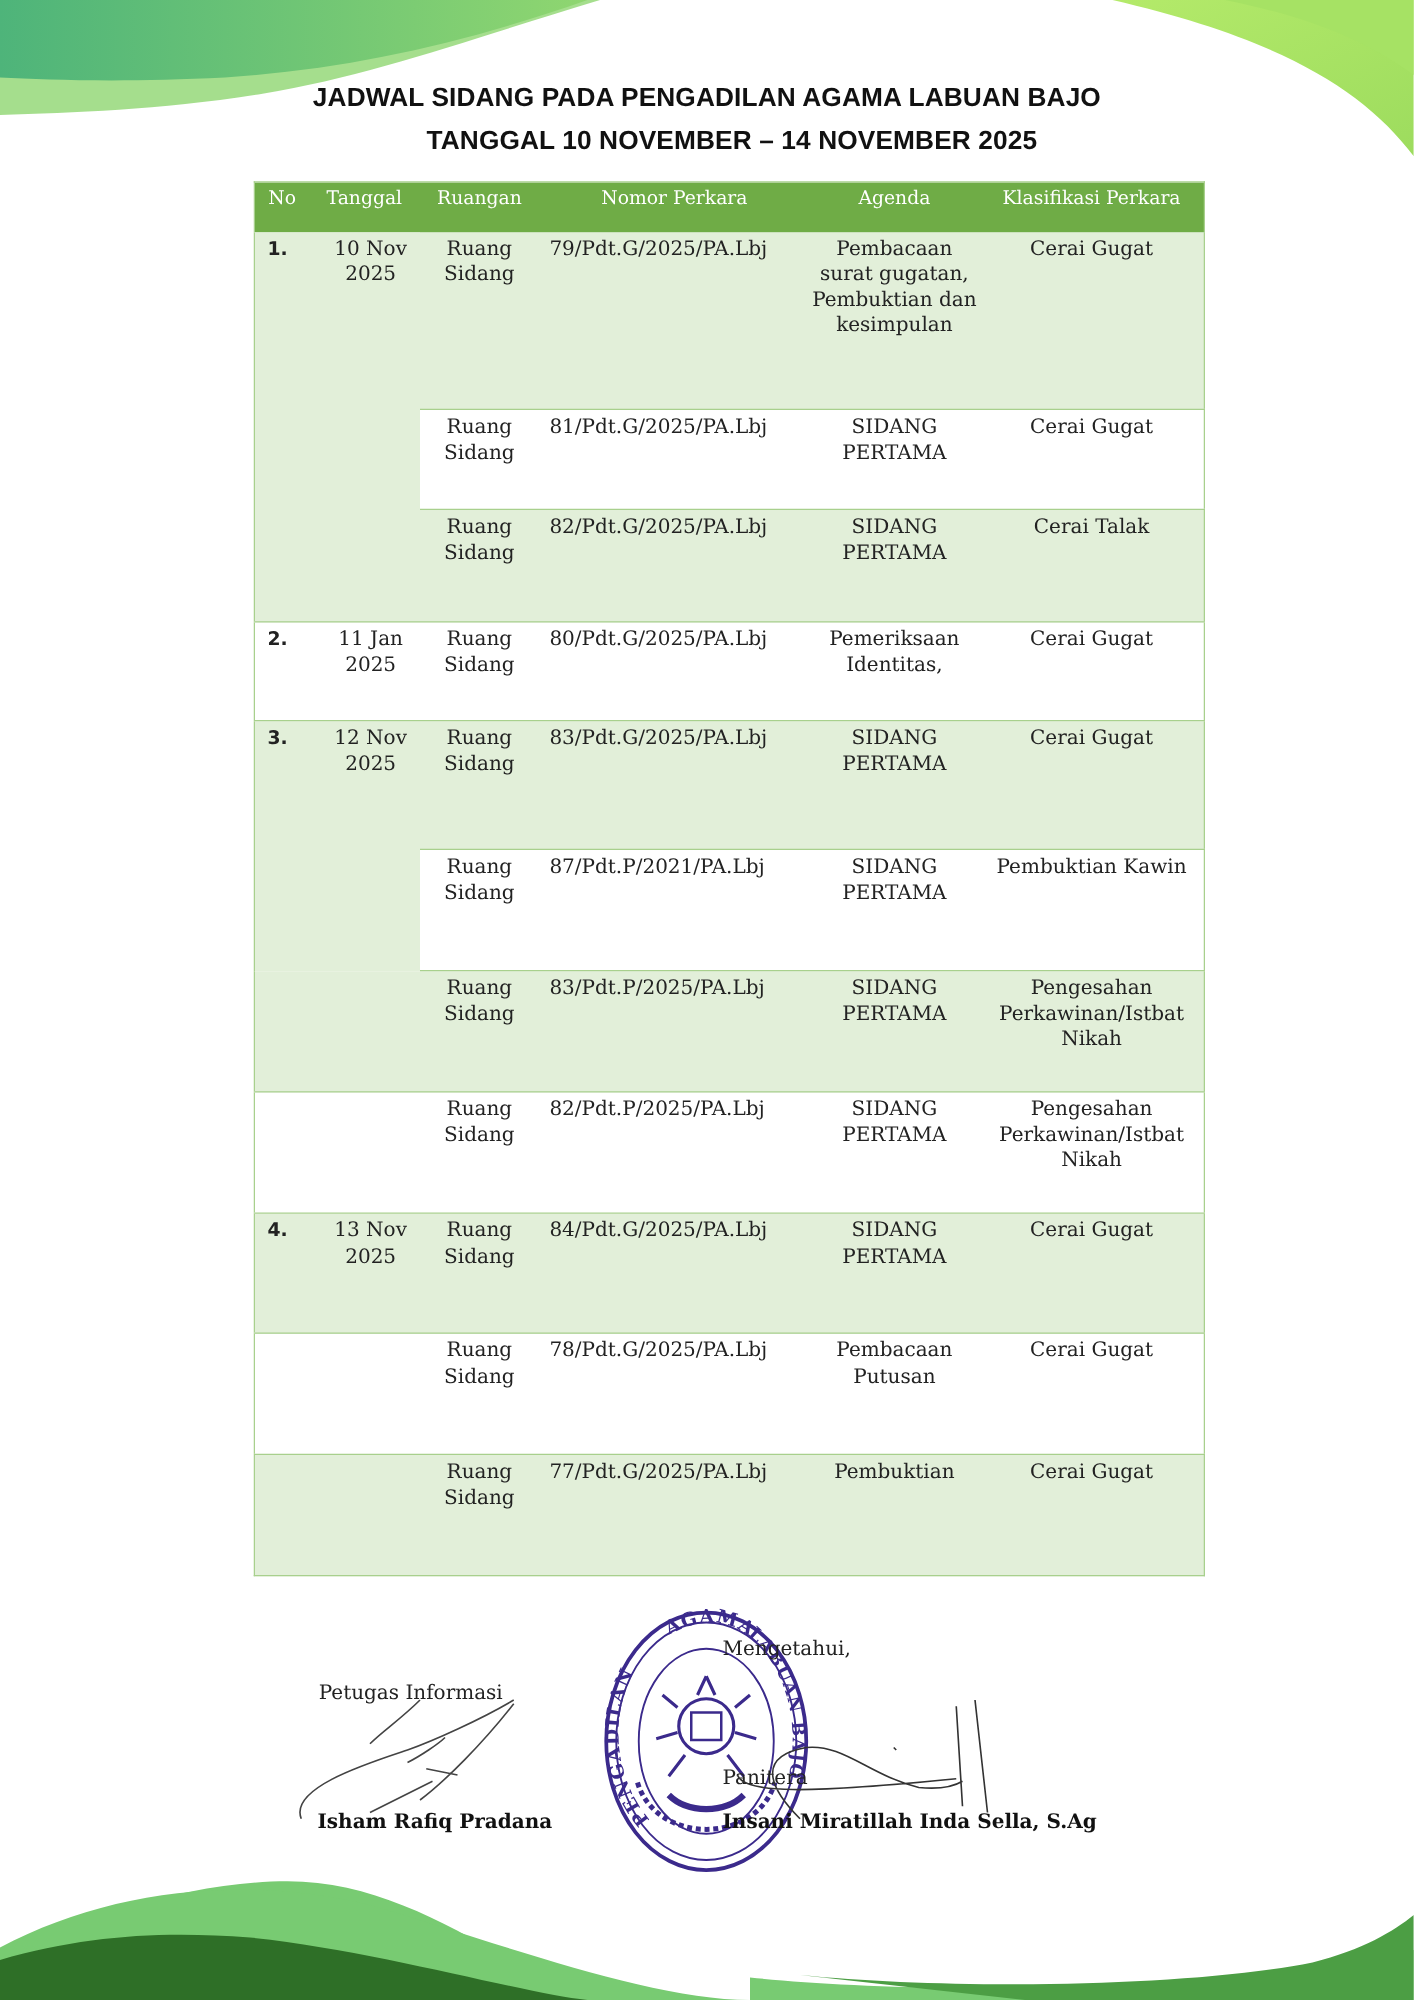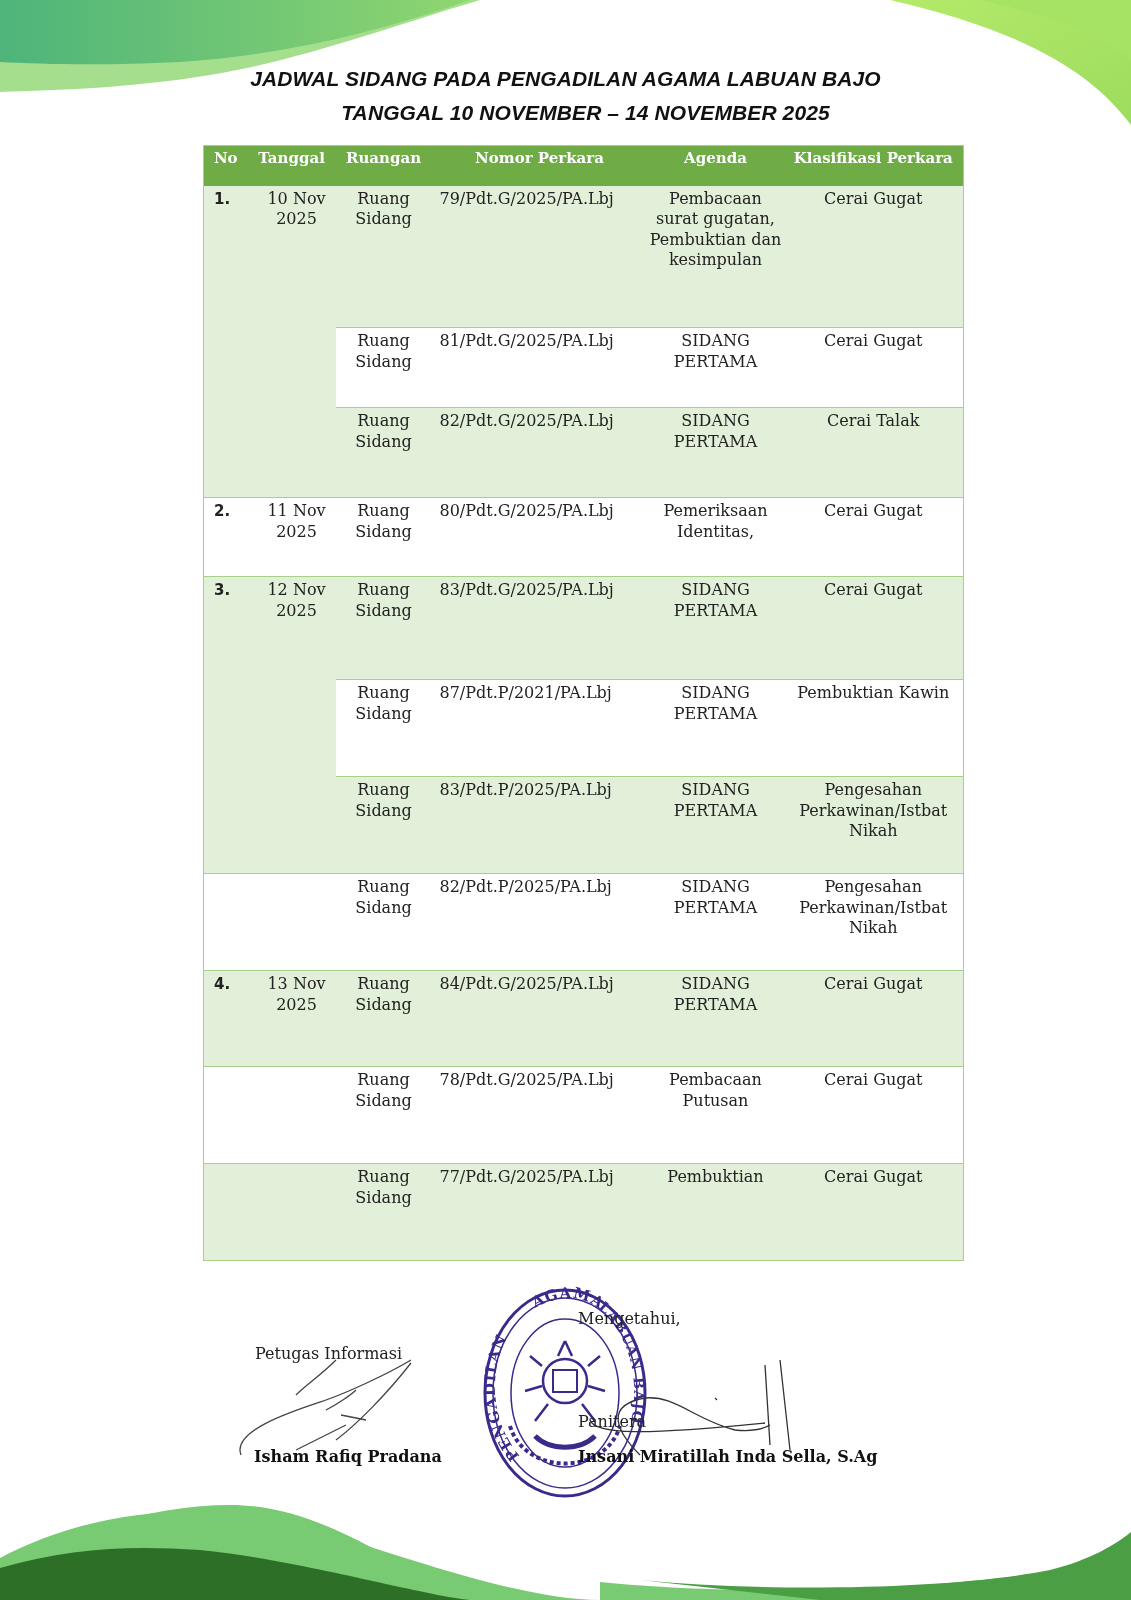--- a/index.html
+++ b/index.html
@@ -6,32 +6,32 @@
   body {
     width: 1131px; height: 1600px; position: relative; overflow: hidden;
     background: #ffffff;
     font-family: "DejaVu Serif", serif;
     color: #222;
   }
   .bg-svg { position: absolute; left: 0; top: 0; width: 1131px; height: 1600px; z-index: 0; }
   .title {
     position: absolute; left: 0; width: 1131px; text-align: center; z-index: 2;
     font-family: "Liberation Sans", sans-serif; font-weight: bold; font-size: 21px;
-    color: #111; letter-spacing: 0.1px; font-style: italic;
+    color: #111; letter-spacing: 0.1px;
   }
   .title.l1 { top: 67px; }
   .title.l2 { top: 101px; margin-left: 20px; }
 
   .sched {
     position: absolute; left: 203px; top: 145px; width: 760px; z-index: 2;
     border-collapse: collapse; table-layout: fixed;
     font-size: 16px; line-height: 20.5px;
   }
   .sched th {
-    background: #6fac46; color: #ffffff; font-weight: bold;
+    background: #6fac46; color: #ffffff; font-weight: normal;
     font-size: 15px; line-height: 20px; padding: 2px 2px 0 2px; vertical-align: top;
     height: 40px; box-sizing: border-box; text-align: center;
   }
   .sched td { padding: 3px 2px 0 2px; vertical-align: top; text-align: center; box-sizing: border-box; }
   .sched td.no { text-align: left; padding-left: 10px; font-weight: bold; font-family: "DejaVu Sans", sans-serif; font-size: 15px; }
   .sched td.tgl { text-align: center; padding-left: 12px; }
   .sched td.num { text-align: left; padding-left: 8px; }
   .g { background: #e2efd9; }
   .w { background: #ffffff; }
   .sched tr.bt td { border-top: 1px solid #a8d08d; }
@@ -117,21 +117,21 @@
       <td class="no nob"></td>
       <td class="tgl nob"></td>
       <td>Ruang Sidang</td>
       <td class="num">82/Pdt.G/2025/PA.Lbj</td>
       <td>SIDANG PERTAMA</td>
       <td>Cerai Talak</td>
     </tr>
 
     <tr class="bt w" style="height:79px">
       <td class="no">2.</td>
-      <td class="tgl">11 Nov 2025</td>
+      <td class="tgl">11 Jan 2025</td>
       <td>Ruang Sidang</td>
       <td class="num">80/Pdt.G/2025/PA.Lbj</td>
       <td>Pemeriksaan Identitas,</td>
       <td>Cerai Gugat</td>
     </tr>
 
     <tr class="bt g" style="height:103px">
       <td class="no">3.</td>
       <td class="tgl">12 Nov 2025</td>
       <td>Ruang Sidang</td>

